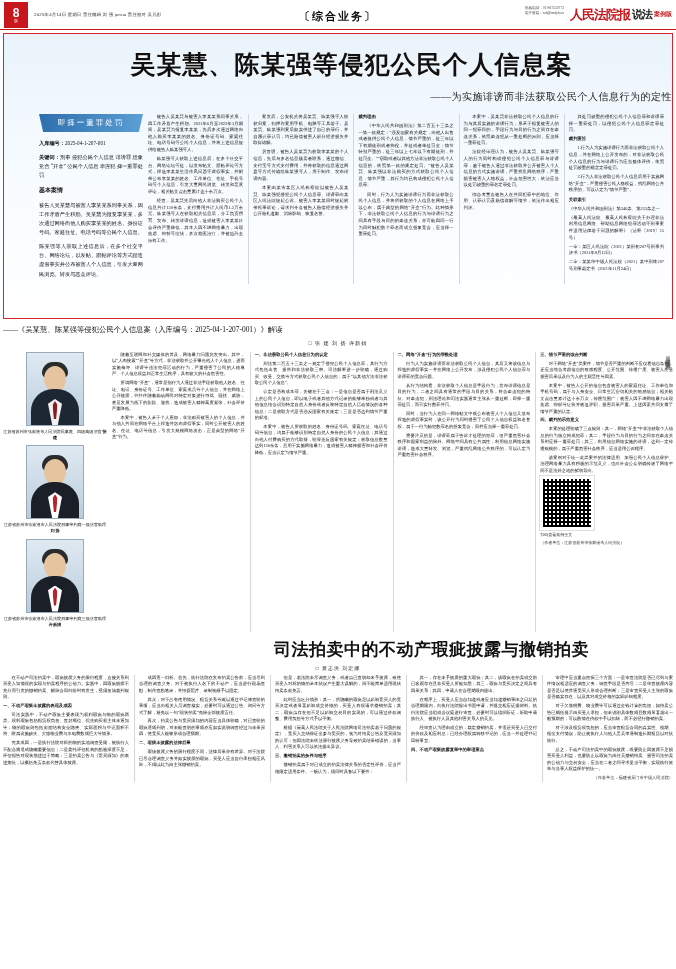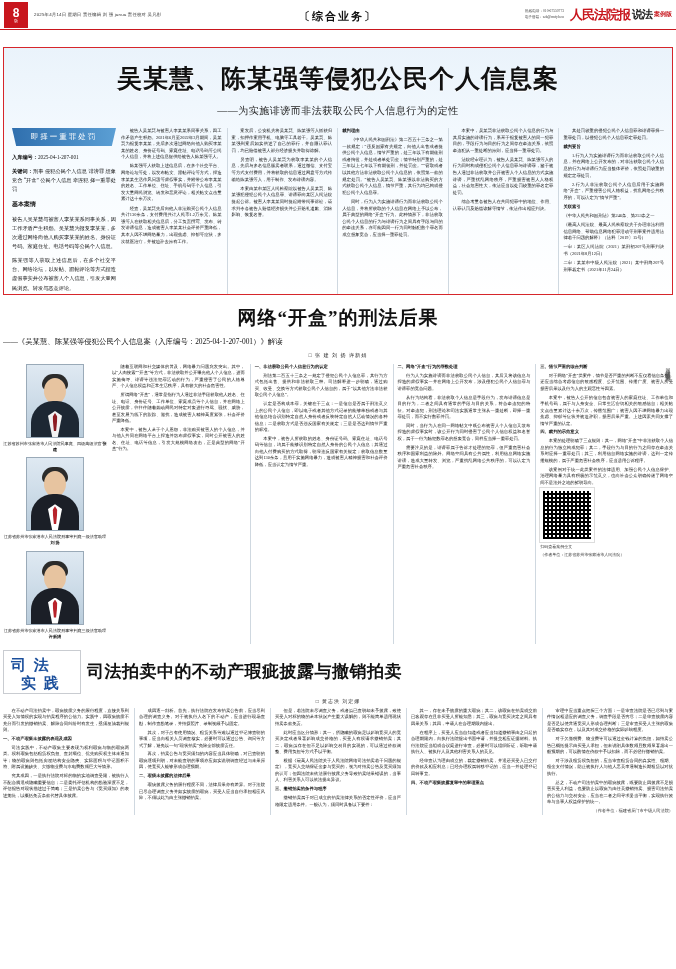--- a/index.html
+++ b/index.html
@@ -41,57 +41,58 @@
     white-space: nowrap;
   }
   .mast-center {
     position: absolute; left: 0; right: 0; top: 6px;
     text-align: center; pointer-events: none;
   }
   .mast-center span {
     font-size: 11px; font-weight: bold; letter-spacing: 2px; font-family: Liberation Mono, monospace;
   }
   .mast-right {
-    margin-left: auto; display: flex; align-items: center; gap: 6px;
+    margin-left: auto; display: flex; align-items: flex-start; gap: 6px;
   }
   .mast-contact { font-size: 3.6px; color: #444; text-align: right; line-height: 1.5; }
   .logo {
     display: flex; align-items: center; gap: 2px;
   }
   .logo .big {
     font-size: 13px; font-weight: bold; color: #c8161d;
     letter-spacing: -1px; font-family: "Liberation Serif", serif;
   }
   .logo .sub {
     font-size: 11px; font-weight: bold; color: #1a1a1a; letter-spacing: -1px;
   }
   .logo .dept {
     font-size: 6px; color: #c8161d; font-weight: bold;
   }
 
   
   .case-box {
-    margin: 17px 3px 0 3px;
+    margin: 3px 3px 0 3px;
     border: 1.5px solid #d6262b;
     position: relative;
-    height: 248px;
+    height: 286px;
     background: linear-gradient(180deg,#eaf3fb 0%, #f6fbff 45%, #ffffff 100%);
     overflow: hidden;
+    padding-left: 27px;
   }
   .case-title {
     text-align: center;
     font-size: 25px;
     font-weight: bold;
     letter-spacing: 1px;
     color: #111;
     padding-top: 14px;
     text-shadow: 0 1px 0 #fff;
   }
   .case-sub {
-    text-align: center;
+    text-align: right;
     font-size: 10px;
     color: #222;
     margin-top: 9px;
     letter-spacing: .5px;
   }
   .case-body {
     display: flex;
     padding: 10px 8px 4px 8px;
     gap: 5px;
   }
@@ -202,21 +203,21 @@
   .sj-badge .l1 {
     position: absolute; left: 7px; top: 5px;
     font-size: 15px; font-weight: bold; color: #1b4f9c; letter-spacing: 2px;
   }
   .sj-badge .l2 {
     position: absolute; left: 17px; top: 23px;
     font-size: 15px; font-weight: bold; color: #1b4f9c; letter-spacing: 2px;
   }
   .art3-head { display: flex; align-items: center; gap: 6px; }
   .art3-title {
-    flex: 1; text-align: left; font-size: 17px; font-weight: bold; letter-spacing: .5px;
+    flex: 1; text-align: right; font-size: 17px; font-weight: bold; letter-spacing: .5px;
   }
   .art3-by { text-align: center; font-size: 5px; margin-top: 4px; color: #333; letter-spacing: 1px; }
   .art3-cols { display: flex; gap: 5px; margin-top: 4px; }
   .art3-cols .col { font-size: 4.3px; line-height: 1.5; }
   .sig { text-align: right; font-size: 4.2px; margin-top: 3px; color: #333; }
 </style>
 </head>
 <body>
 
 <div class="page">
@@ -287,21 +288,20 @@
           <p class="noind">《中华人民共和国刑法》第246条、第253条之一</p>
           <p class="noind">《最高人民法院、最高人民检察院关于办理非法利用信息网络、帮助信息网络犯罪活动等刑事案件适用法律若干问题的解释》（法释〔2019〕15号）</p>
           <p class="noind">一审：某区人民法院（2021）某刑初207号刑事判决书（2021年8月12日）</p>
           <p class="noind">二审：某某市中级人民法院（2021）某中刑终207号刑事裁定书（2021年11月24日）</p>
         </div>
       </div>
     </div>
   </div>
 
   <div class="art2">
-    <div class="art2-title">网络“开盒”的刑法后果</div>
     <div class="art2-sub">——《吴某慧、陈某强等侵犯公民个人信息案（入库编号：2025-04-1-207-001）》解读</div>
     <div class="art2-by">□ 张 建  刘 扬  许新娟</div>
     <div class="art2-body">
       <div class="photos">
         <div class="photo-card">
           <div class="photo">
             <div class="hair"></div>
             <div class="head"></div>
             <div class="body"></div>
             <div class="shirt"></div>
@@ -369,24 +369,20 @@
           <div class="qr-note">扫码查看案例全文</div>
           <div class="qr-note">（作者单位：江苏省苏州市张家港市人民法院）</div>
           <div class="vert-note">同步阅读法院案例库</div>
         </div>
       </div>
     </div>
   </div>
 
   <div class="art3">
     <div class="art3-head">
-      <div class="sj-badge">
-        <span class="l1">司 法</span>
-        <span class="l2">实 践</span>
-      </div>
       <div class="art3-title">司法拍卖中的不动产瑕疵披露与撤销拍卖</div>
       <div style="flex:0 0 78px"></div>
     </div>
     <div class="art3-by">□ 黄志洪  刘定娜</div>
     <div class="art3-cols">
       <div class="col">
         <p>在不动产司法拍卖中，瑕疵披露义务的履行程度，直接关系到买受人知情权的实现与拍卖程序的公信力。实践中，因瑕疵披露不充分而引发的撤销拍卖、解除合同纠纷时有发生，亟须厘清裁判规则。</p>
         <p class="hd">一、不动产瑕疵未披露的表现及成因</p>
         <p>司法实践中，不动产瑕疵主要表现为权利瑕疵与物的瑕疵两类。权利瑕疵包括租赁权负担、查封顺位、优先购买权主体未通知等；物的瑕疵则包括房屋结构安全隐患、实际面积与登记面积不符、附属设施缺失、欠缴物业费与水电费数额巨大等情形。</p>
         <p>究其成因，一是执行法院对标的物的实地调查受限，被执行人不配合腾退或隐瞒重要信息；二是委托评估机构的勘验深度不足，评估报告对现状描述过于简略；三是拍卖公告与《竞买须知》的表述笼统，以概括免责条款代替具体披露。</p>

